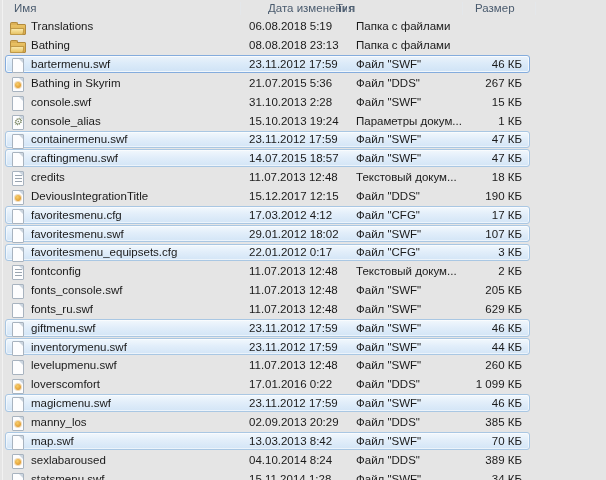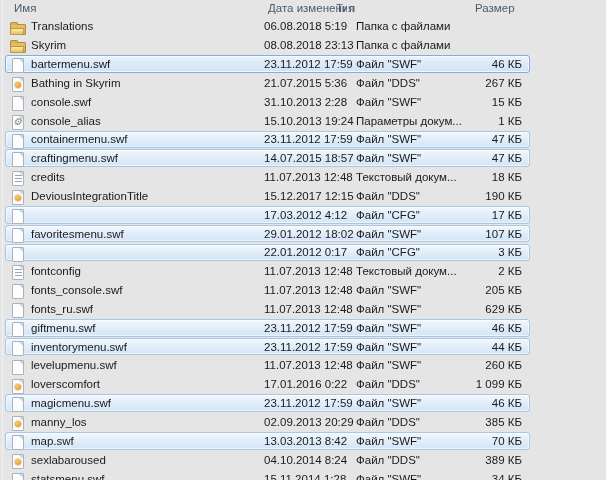--- a/index.html
+++ b/index.html
@@ -39,21 +39,21 @@
   .row.focus .band{
     background:linear-gradient(to bottom,#ebf3fb 0%,#dcebf9 45%,#cfe3f6 100%);
     border-color:#84acdd;
     box-shadow:inset 0 0 0 1px rgba(255,255,255,0.7);
   }
   .cell{
     position:absolute;top:50%;transform:translateY(-50%);
     font-size:11.5px;color:#1a1a1a;white-space:nowrap;line-height:13px;
   }
   .name{left:25px;}
-  .date{left:258px;text-align:center;}
+  .date{left:243px;text-align:center;}
   .type{left:350px;}
   .size{right:7px;text-align:center;}
 
   
   .icon{position:absolute;left:4px;top:1px;width:16px;height:16px;}
   .icon i{display:block;}
 
   
   .pg{
     position:absolute;left:2px;top:1px;width:10px;height:13px;
@@ -126,21 +126,21 @@
         <span class="cell size"></span>
       </div>
     </div>
 
     <div class="row">
       <div class="band">
         <span class="icon ic-folder">
             <i class="pg"></i>
             <i class="mark"></i>
           </span>
-        <span class="cell name">Skyrim</span>
+        <span class="cell name">Bathing</span>
         <span class="cell date">08.08.2018 23:13</span>
         <span class="cell type">Папка с файлами</span>
         <span class="cell size"></span>
       </div>
     </div>
 
     <div class="row sel focus">
       <div class="band">
         <span class="icon ic-swf">
             <i class="pg"></i>
@@ -243,20 +243,21 @@
         <span class="cell size">190 КБ</span>
       </div>
     </div>
 
     <div class="row sel">
       <div class="band">
         <span class="icon ic-swf">
             <i class="pg"></i>
             <i class="mark"></i>
           </span>
+        <span class="cell name">favoritesmenu.cfg</span>
         <span class="cell date">17.03.2012 4:12</span>
         <span class="cell type">Файл "CFG"</span>
         <span class="cell size">17 КБ</span>
       </div>
     </div>
 
     <div class="row sel">
       <div class="band">
         <span class="icon ic-swf">
             <i class="pg"></i>
@@ -268,20 +269,21 @@
         <span class="cell size">107 КБ</span>
       </div>
     </div>
 
     <div class="row sel">
       <div class="band">
         <span class="icon ic-swf">
             <i class="pg"></i>
             <i class="mark"></i>
           </span>
+        <span class="cell name">favoritesmenu_equipsets.cfg</span>
         <span class="cell date">22.01.2012 0:17</span>
         <span class="cell type">Файл "CFG"</span>
         <span class="cell size">3 КБ</span>
       </div>
     </div>
 
     <div class="row">
       <div class="band">
         <span class="icon ic-text">
             <i class="pg"></i>

